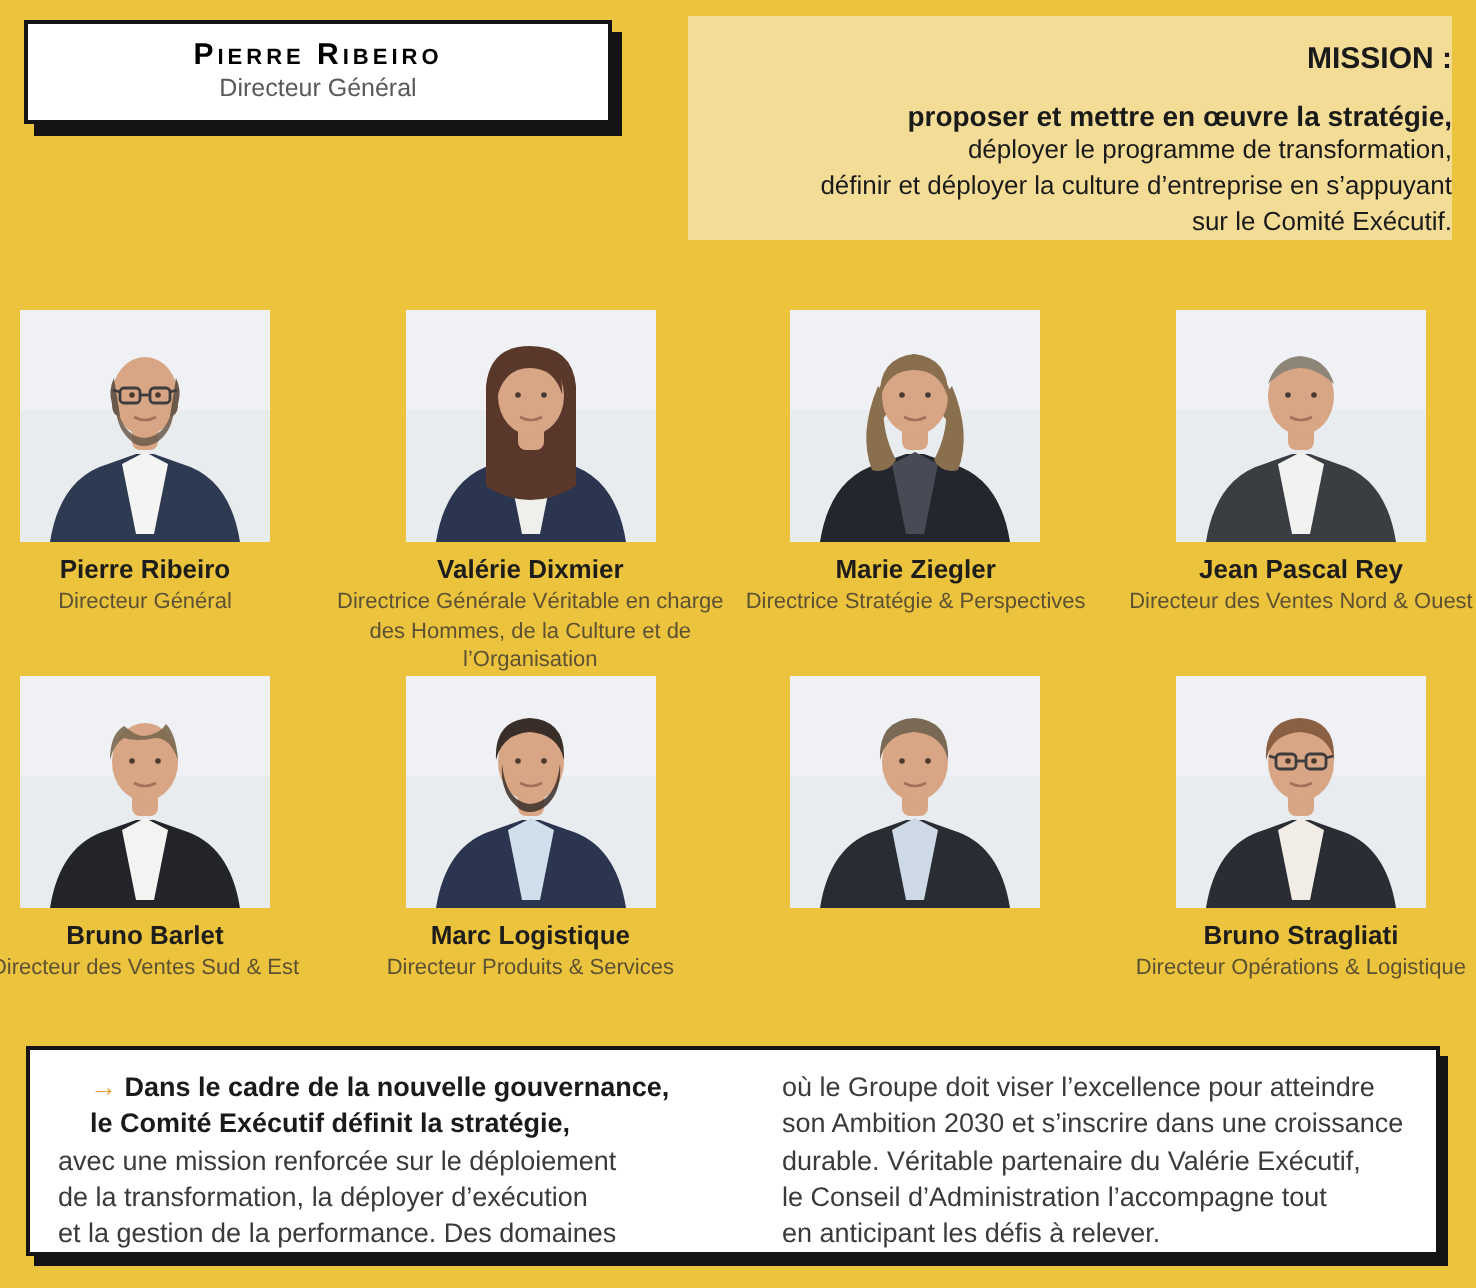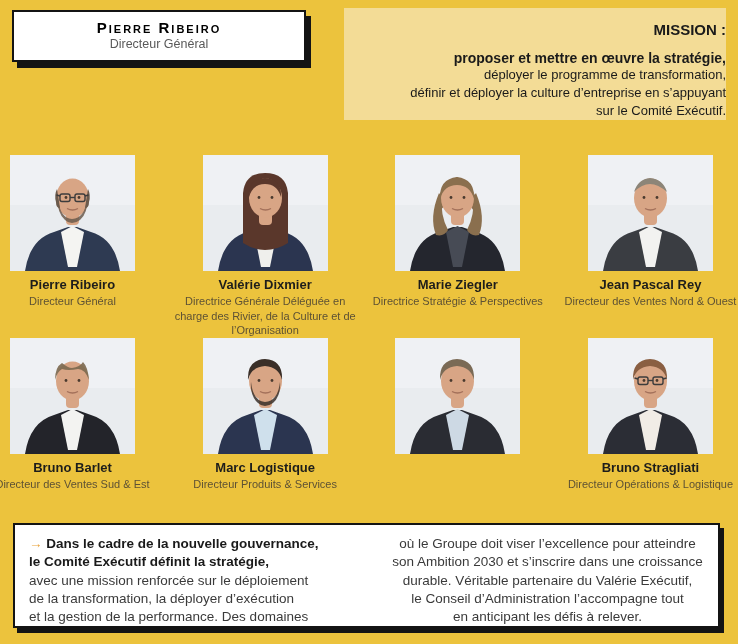--- a/index.html
+++ b/index.html
@@ -41,22 +41,22 @@
   .member-label{position:absolute;left:50%;transform:translateX(-50%);width:196px;text-align:center;top:122px;}
   .member-name{font-weight:bold;font-size:13px;color:var(--name-text);}
   .member-title{font-size:11px;color:var(--role-text);line-height:1.32;margin-top:2px;}
 
   
   .footer-box{position:absolute;left:13px;top:523px;width:707px;height:105px;background:var(--box-bg);
     border:2.5px solid var(--border);box-shadow:4px 5px 0 var(--border);display:flex;
     padding:10px 14px 8px 14px;color:var(--body-text);}
   .foot-col{font-size:13.5px;line-height:18.3px;}
   .foot-col.left{width:350px;flex:0 0 350px;}
-  .foot-col.right{flex:1;padding-left:12px;text-align:center;}
-  .foot-bold{font-weight:bold;color:#1a1a1a;}
+  .foot-col.right{flex:1;padding-left:12px;}
+  .foot-bold{font-weight:bold;color:#1a1a1a;margin-left:16px;}
   .arrow{color:var(--arrow);font-weight:bold;}
 </style>
 </head>
 <body>
 
 <div class="page">
 
   <div class="leader-box">
     <div class="leader-name">Pierre Ribeiro</div>
     <div class="leader-title">Directeur Général</div>
@@ -112,21 +112,21 @@
     <rect x="56" y="54" width="13" height="16" rx="4" fill="#d8a585"></rect>
     <ellipse cx="62.5" cy="43" rx="16.5" ry="19.5" fill="#d8a585"></ellipse>
     <circle cx="56" cy="42.5" r="1.4" fill="#4a3a2e"></circle>
             <circle cx="69" cy="42.5" r="1.4" fill="#4a3a2e"></circle>
     <path d="M57 53.5 Q62.5 56.5 68 53.5" stroke="#a3705a" fill="none" stroke-width="1.3"></path>
     <path d="M46 42 Q45 24 62 23 Q79 24 78 42 Q74 29 62 29 Q50 29 46 42Z" fill="#5a372b"></path>
   </svg>
         </div>
     <div class="member-label">
       <div class="member-name">Valérie Dixmier</div>
-      <div class="member-title">Directrice Générale Déléguée en charge des Rivier, de la Culture et de l’Organisation</div>
+      <div class="member-title">Directrice Générale Véritable en charge des Hommes, de la Culture et de l’Organisation</div>
     </div>
       </div>
       <div class="member-card">
     <div class="member-photo">
           <svg width="125" height="116" viewBox="0 0 125 116" xmlns="http://www.w3.org/2000/svg">
     <rect width="125" height="116" fill="#e9ecef"></rect>
     <rect width="125" height="50" fill="#eff1f4"></rect>
     <path d="M15 116 Q20 84 44 77 L58 72 L67 72 L81 77 Q105 84 110 116 Z" fill="#24262e"></path>
     <path d="M51 77 L62.5 71 L74 77 L67 112 L58 112 Z" fill="#474b55"></path>
     <path d="M42 78 Q35 34 62 22 Q89 34 83 78 Q86 52 62 44 Q38 52 42 78Z" fill="#8a6f4e"></path>

